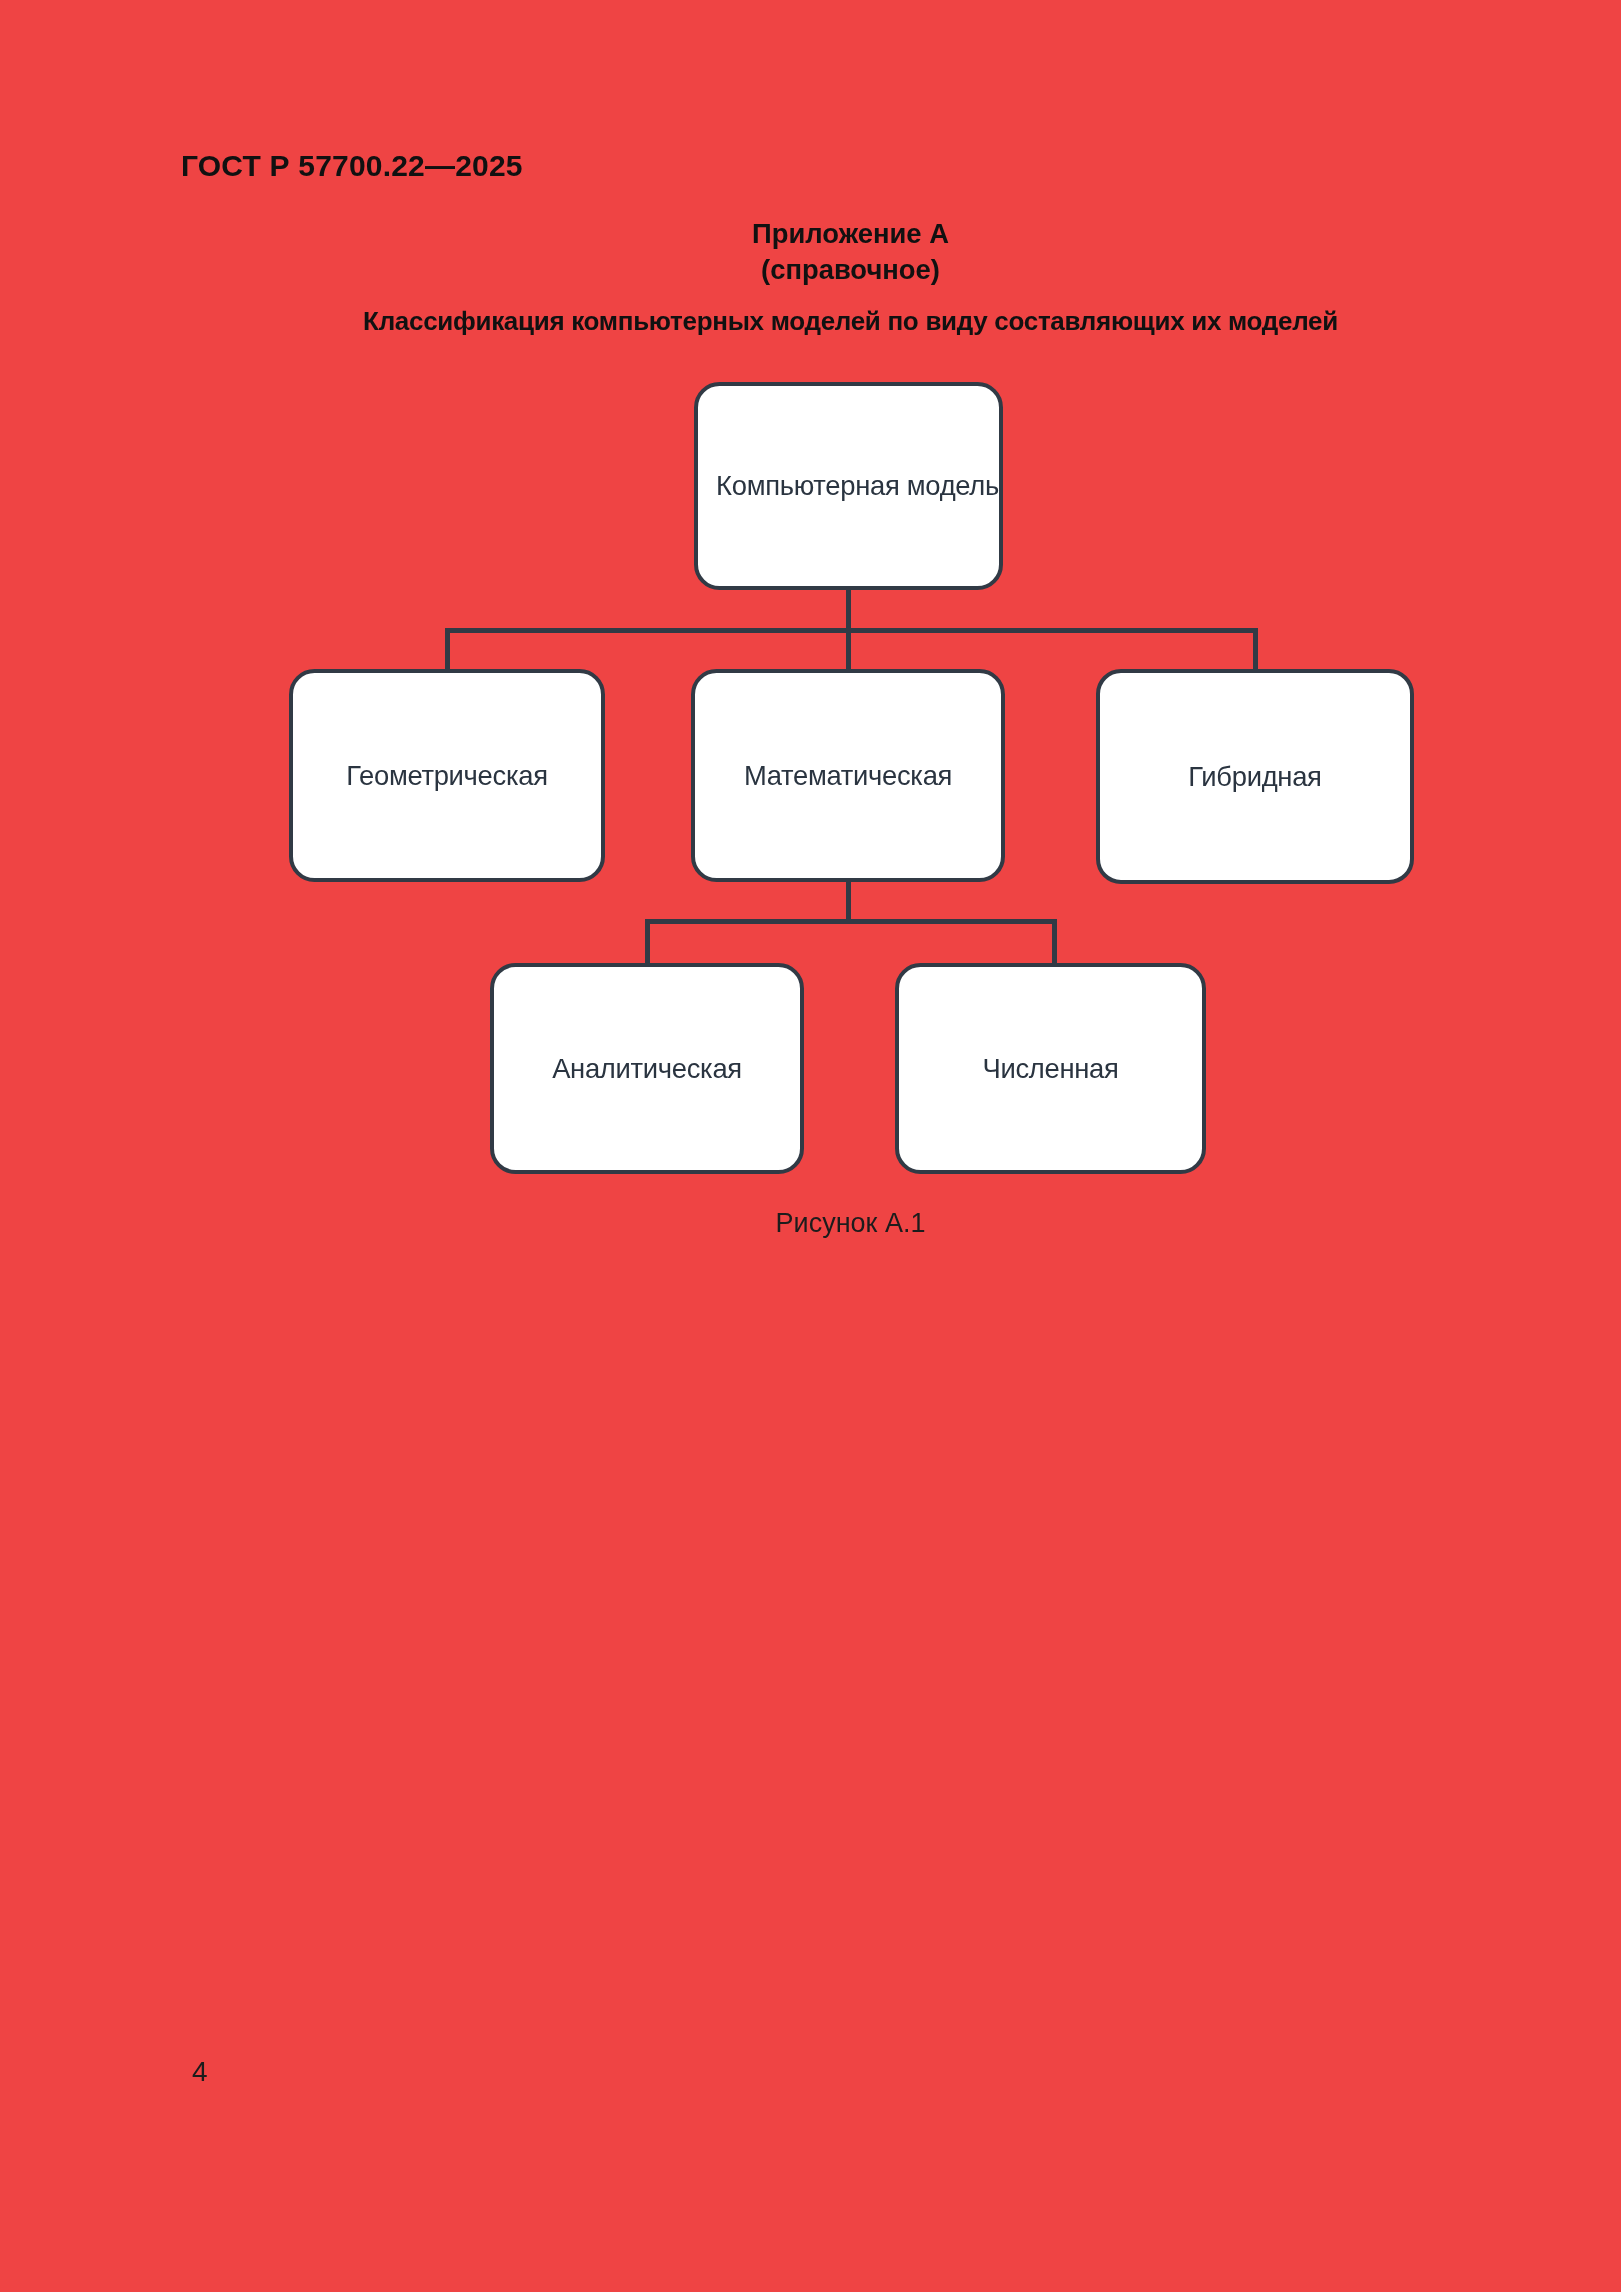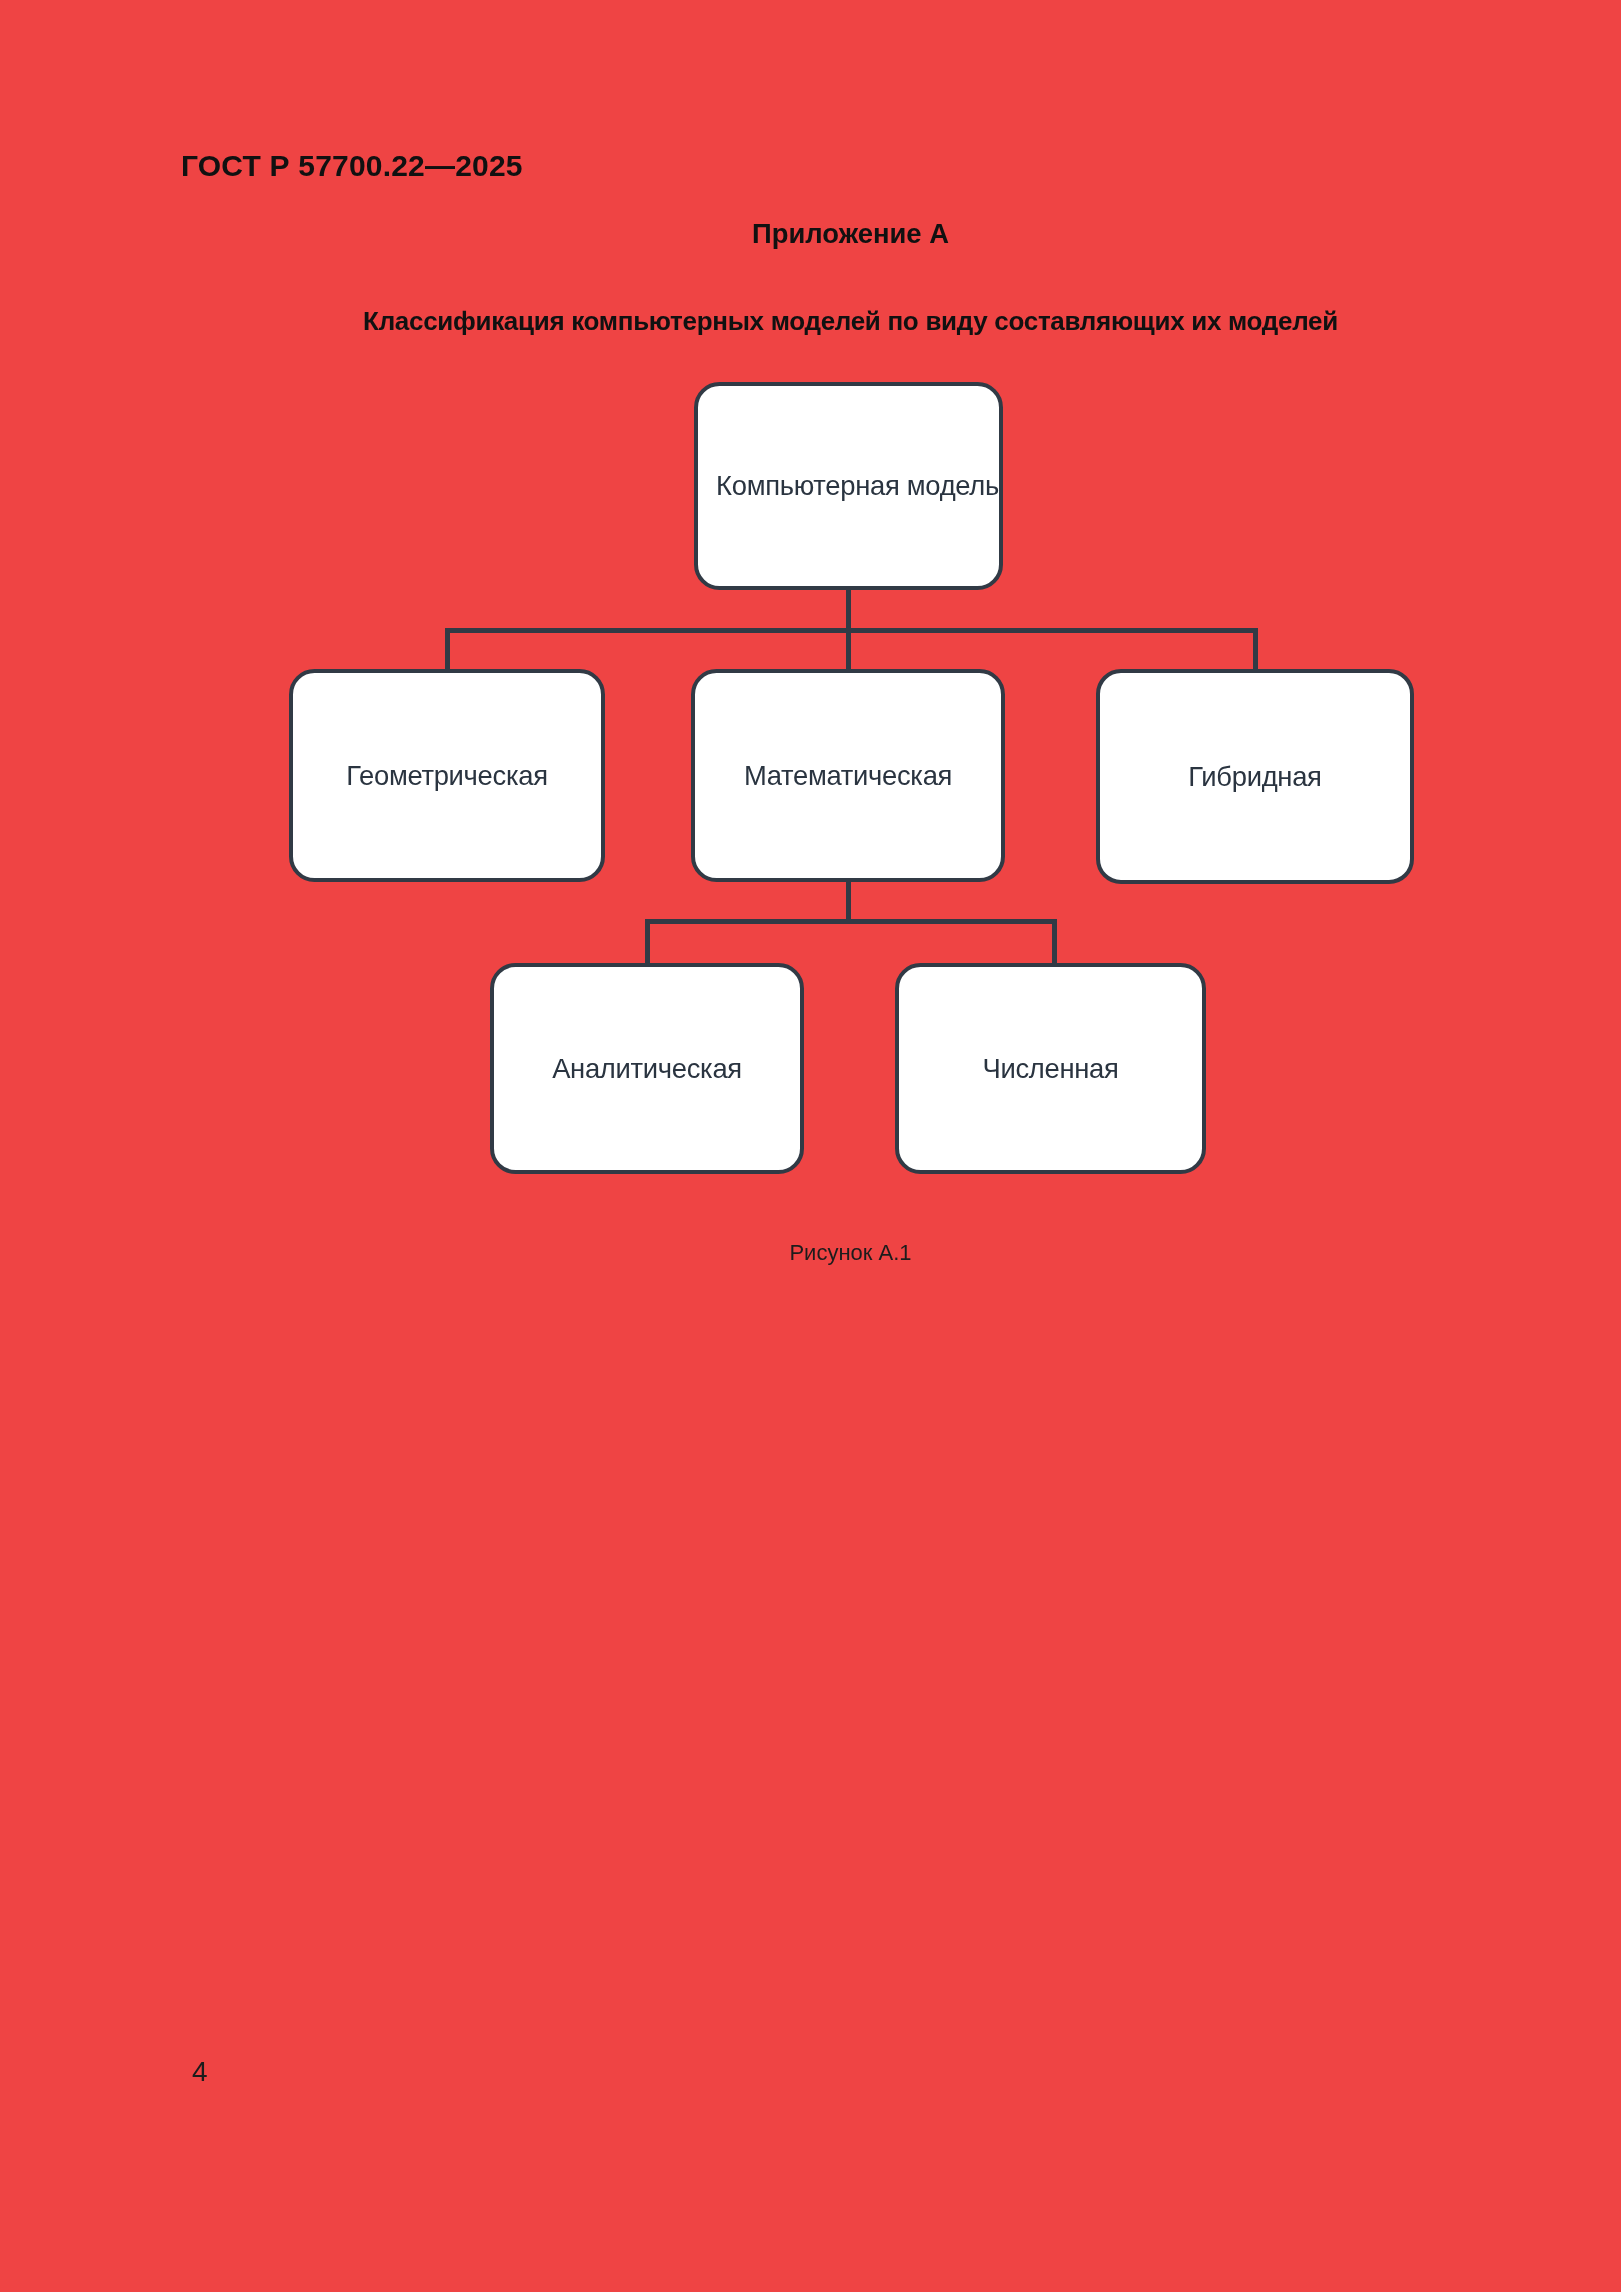--- a/index.html
+++ b/index.html
@@ -36,22 +36,22 @@
     color: #111111;
   }
   .fig-title {
     top: 306px;
     font-size: 26px;
     font-weight: bold;
     letter-spacing: -0.3px;
     color: #111111;
   }
   .fig-caption {
-    top: 1240px;
-    font-size: 22px;
+    top: 1208px;
+    font-size: 27px;
     font-weight: normal;
     color: #1c1c1c;
   }
   .page-number {
     position: absolute;
     left: 192px;
     top: 2056px;
     font-size: 28px;
     color: #1c1c1c;
   }
@@ -91,20 +91,21 @@
 </style>
 </head>
 <body>
 
 <div class="page">
 
   <div class="doc-header">ГОСТ Р 57700.22—2025</div>
 
   <div class="center-col appendix-block">
     <div>Приложение А</div>
+    <div>(справочное)</div>
   </div>
 
   <div class="center-col fig-title">Классификация компьютерных моделей по виду составляющих их моделей</div>
 
   <div>
 
     <div class="conn c-v-root"></div>
     <div class="conn c-h-lvl2"></div>
     <div class="conn c-v-geo"></div>
     <div class="conn c-v-math"></div>

